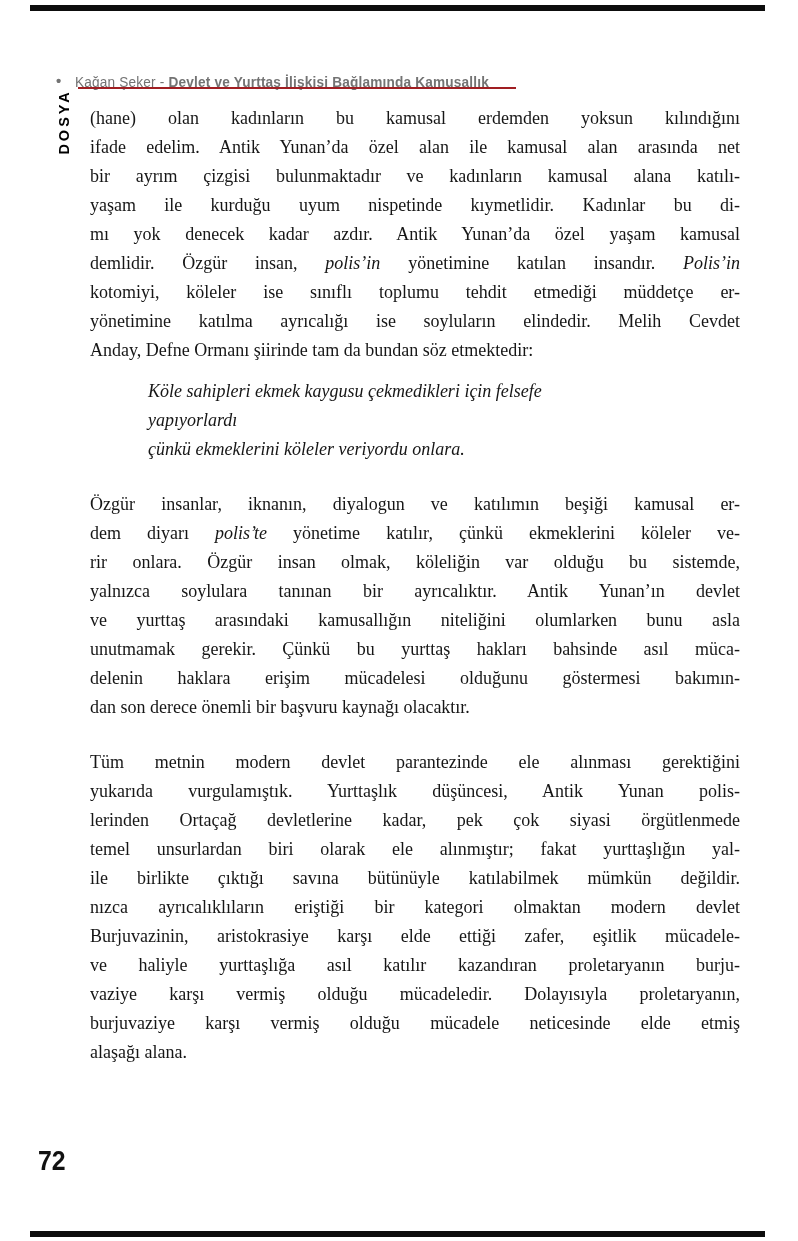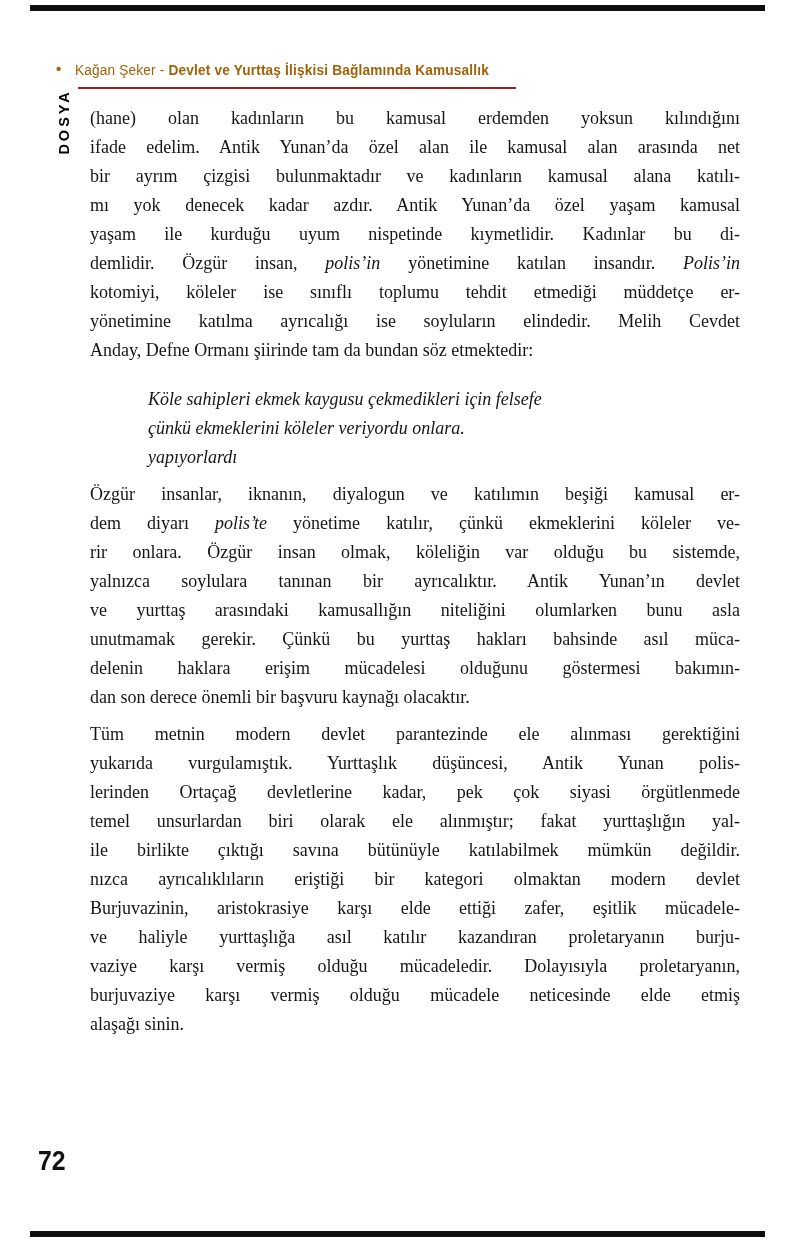--- a/index.html
+++ b/index.html
@@ -8,46 +8,46 @@
     margin:0 auto;overflow:hidden;
     font-family:"Liberation Serif", serif;color:#161616;
   }
   
   .hrule{position:absolute;background:#0d0d0d;}
   #top-rule{left:30px;top:5px;width:735px;height:6px;}
   #bottom-rule{left:30px;top:1231px;width:735px;height:6px;}
   #header-underline{position:absolute;left:78px;top:87px;width:438px;height:2px;}
   
   #header{
-    position:absolute;left:56px;top:60px;width:700px;
+    position:absolute;left:56px;top:72px;width:700px;
     font-family:"Liberation Sans", sans-serif;font-size:15.5px;
-    white-space:nowrap;color:#a16207;
+    white-space:nowrap;color:#737373;
   }
   #header .bullet{display:inline-block;font-size:15px;font-weight:700;vertical-align:1px;}
   #header .htext{display:inline-block;margin-left:14px;transform:scaleX(0.88);transform-origin:left center;letter-spacing:0.2px;}
   #header .author{font-weight:400;}
   #header .title{font-weight:700;}
   
   #dosya{
     position:absolute;left:64px;top:122px;
     transform:translate(-50%,-50%) rotate(-90deg);
     font-family:"Liberation Sans", sans-serif;font-weight:700;
     font-size:14.5px;letter-spacing:3px;color:#000;white-space:nowrap;
   }
   
   #text-block{position:absolute;left:90px;top:104px;width:650px;}
   .para{margin:0;}
-  .para + .para{margin-top:8px;}
+  .para + .para{margin-top:26px;}
   .line{
     font-size:18px;line-height:29px;
     text-align:justify;text-align-last:justify;
     white-space:normal;
   }
   .line.last{text-align-last:left;}
-  .para.quote{margin-top:20px;margin-bottom:6px;margin-left:58px;}
+  .para.quote{margin-top:12px;margin-bottom:6px;margin-left:58px;}
   .para.quote .line{font-style:italic;text-align:left;text-align-last:left;}
   .line i{font-style:italic;}
   
   #page-number{
     position:absolute;left:38px;top:1146px;
     font-family:"Liberation Sans", sans-serif;font-weight:700;
     font-size:27px;color:#111;transform:scaleX(0.92);transform-origin:left center;
   }
 </style>
 </head>
@@ -62,31 +62,31 @@
   </div>
   <div id="header-underline" style="background: rgb(160, 30, 34);"></div>
 
   <div id="dosya">DOSYA</div>
 
   <div id="text-block">
       <div class="para normal">
         <div class="line"><span>(hane) olan kadınların bu kamusal erdemden yoksun kılındığını</span></div>
         <div class="line"><span>ifade edelim. Antik Yunan’da özel alan ile kamusal alan arasında net</span></div>
         <div class="line"><span>bir ayrım çizgisi bulunmaktadır ve kadınların kamusal alana katılı-</span></div>
+        <div class="line"><span>yaşam ile kurduğu uyum nispetinde kıymetlidir. Kadınlar bu di-</span></div>
         <div class="line"><span>mı yok denecek kadar azdır. Antik Yunan’da özel yaşam kamusal</span></div>
-        <div class="line"><span>yaşam ile kurduğu uyum nispetinde kıymetlidir. Kadınlar bu di-</span></div>
         <div class="line"><span>demlidir. Özgür insan, </span><i>polis’in</i><span> yönetimine katılan insandır. </span><i>Polis’in</i></div>
         <div class="line"><span>kotomiyi, köleler ise sınıflı toplumu tehdit etmediği müddetçe er-</span></div>
         <div class="line"><span>yönetimine katılma ayrıcalığı ise soyluların elindedir. Melih Cevdet</span></div>
         <div class="line last"><span>Anday, Defne Ormanı şiirinde tam da bundan söz etmektedir:</span></div>
       </div>
       <div class="para quote">
         <div class="line"><span>Köle sahipleri ekmek kaygusu çekmedikleri için felsefe</span></div>
+        <div class="line"><span>yapıyorlardı</span></div>
         <div class="line last"><span>çünkü ekmeklerini köleler veriyordu onlara.</span></div>
-        <div class="line"><span>yapıyorlardı</span></div>
       </div>
       <div class="para normal">
         <div class="line"><span>Özgür insanlar, iknanın, diyalogun ve katılımın beşiği kamusal er-</span></div>
         <div class="line"><span>dem diyarı </span><i>polis’te</i><span> yönetime katılır, çünkü ekmeklerini köleler ve-</span></div>
         <div class="line"><span>rir onlara. Özgür insan olmak, köleliğin var olduğu bu sistemde,</span></div>
         <div class="line"><span>yalnızca soylulara tanınan bir ayrıcalıktır. Antik Yunan’ın devlet</span></div>
         <div class="line"><span>ve yurttaş arasındaki kamusallığın niteliğini olumlarken bunu asla</span></div>
         <div class="line"><span>unutmamak gerekir. Çünkü bu yurttaş hakları bahsinde asıl müca-</span></div>
         <div class="line"><span>delenin haklara erişim mücadelesi olduğunu göstermesi bakımın-</span></div>
         <div class="line last"><span>dan son derece önemli bir başvuru kaynağı olacaktır.</span></div>
@@ -95,21 +95,21 @@
         <div class="line"><span>Tüm metnin modern devlet parantezinde ele alınması gerektiğini</span></div>
         <div class="line"><span>yukarıda vurgulamıştık. Yurttaşlık düşüncesi, Antik Yunan polis-</span></div>
         <div class="line"><span>lerinden Ortaçağ devletlerine kadar, pek çok siyasi örgütlenmede</span></div>
         <div class="line"><span>temel unsurlardan biri olarak ele alınmıştır; fakat yurttaşlığın yal-</span></div>
         <div class="line"><span>ile birlikte çıktığı savına bütünüyle katılabilmek mümkün değildir.</span></div>
         <div class="line"><span>nızca ayrıcalıklıların eriştiği bir kategori olmaktan modern devlet</span></div>
         <div class="line"><span>Burjuvazinin, aristokrasiye karşı elde ettiği zafer, eşitlik mücadele-</span></div>
         <div class="line"><span>ve haliyle yurttaşlığa asıl katılır kazandıran proletaryanın burju-</span></div>
         <div class="line"><span>vaziye karşı vermiş olduğu mücadeledir. Dolayısıyla proletaryanın,</span></div>
         <div class="line"><span>burjuvaziye karşı vermiş olduğu mücadele neticesinde elde etmiş</span></div>
-        <div class="line last"><span>alaşağı sinin.</span></div>
+        <div class="line last"><span>alaşağı alana.</span></div>
       </div>
     </div>
 
   <div id="page-number">72</div>
 
   <div id="bottom-rule" class="hrule" style="background: rgb(13, 13, 13);"></div>
 
 </div>
 
 </body></html>

